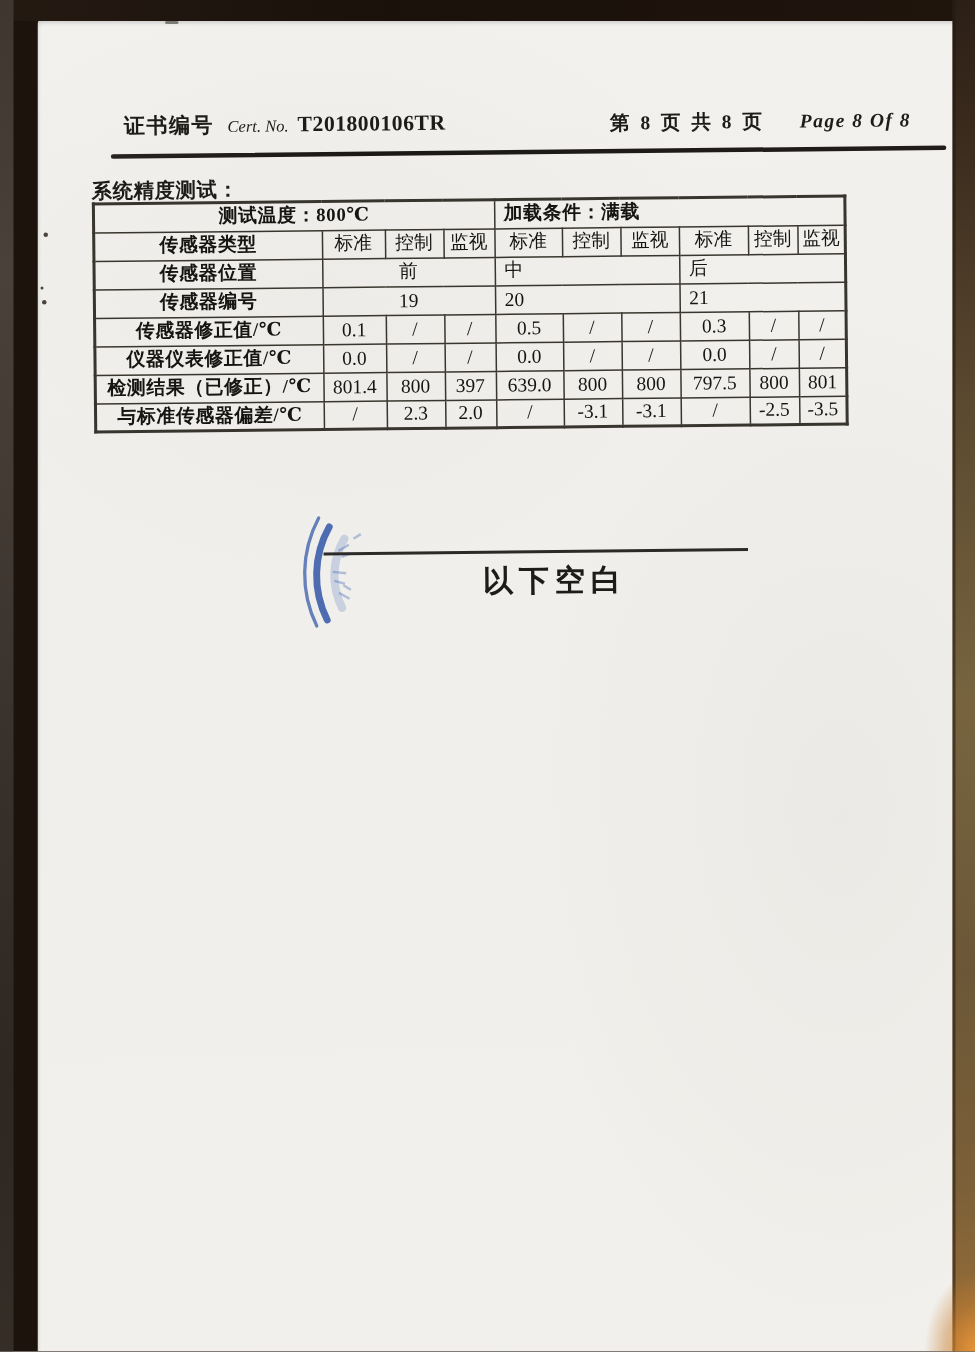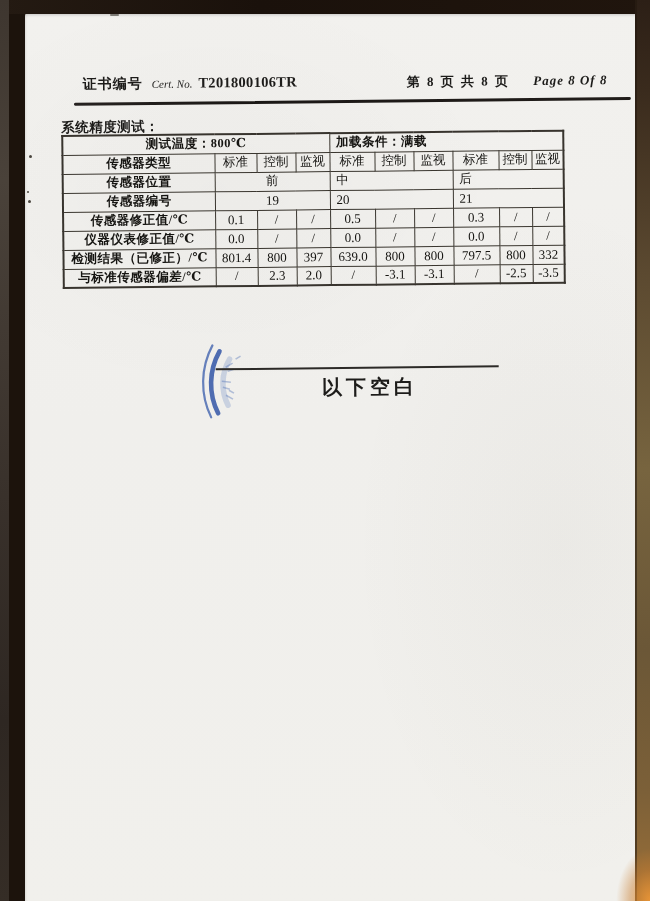--- a/index.html
+++ b/index.html
@@ -173,21 +173,21 @@
           <tr>
             <td class="lbl">检测结果（已修正）/℃</td>
             <td class="num">801.4</td>
             <td class="num">800</td>
             <td class="num">397</td>
             <td class="num">639.0</td>
             <td class="num">800</td>
             <td class="num">800</td>
             <td class="num">797.5</td>
             <td class="num">800</td>
-            <td class="num">332</td>
+            <td class="num">801</td>
           </tr>
           <tr>
             <td class="lbl">与标准传感器偏差/℃</td>
             <td class="num">/</td>
             <td class="num">2.3</td>
             <td class="num">2.0</td>
             <td class="num">/</td>
             <td class="num">-3.1</td>
             <td class="num">-3.1</td>
             <td class="num">/</td>

